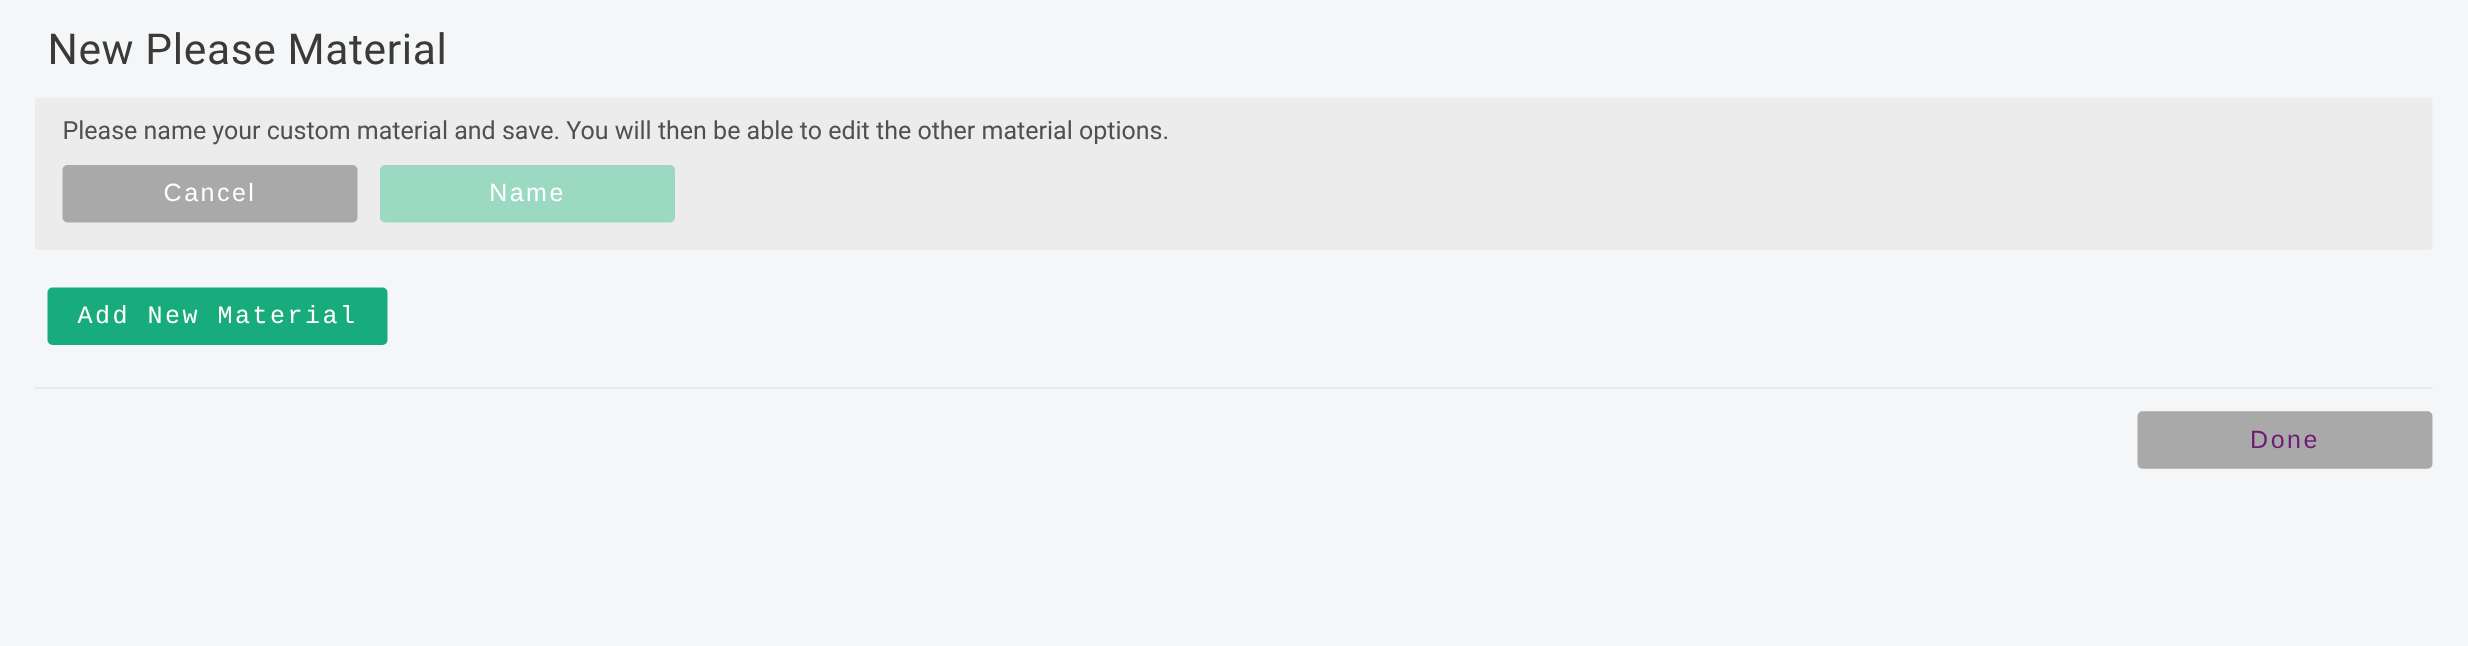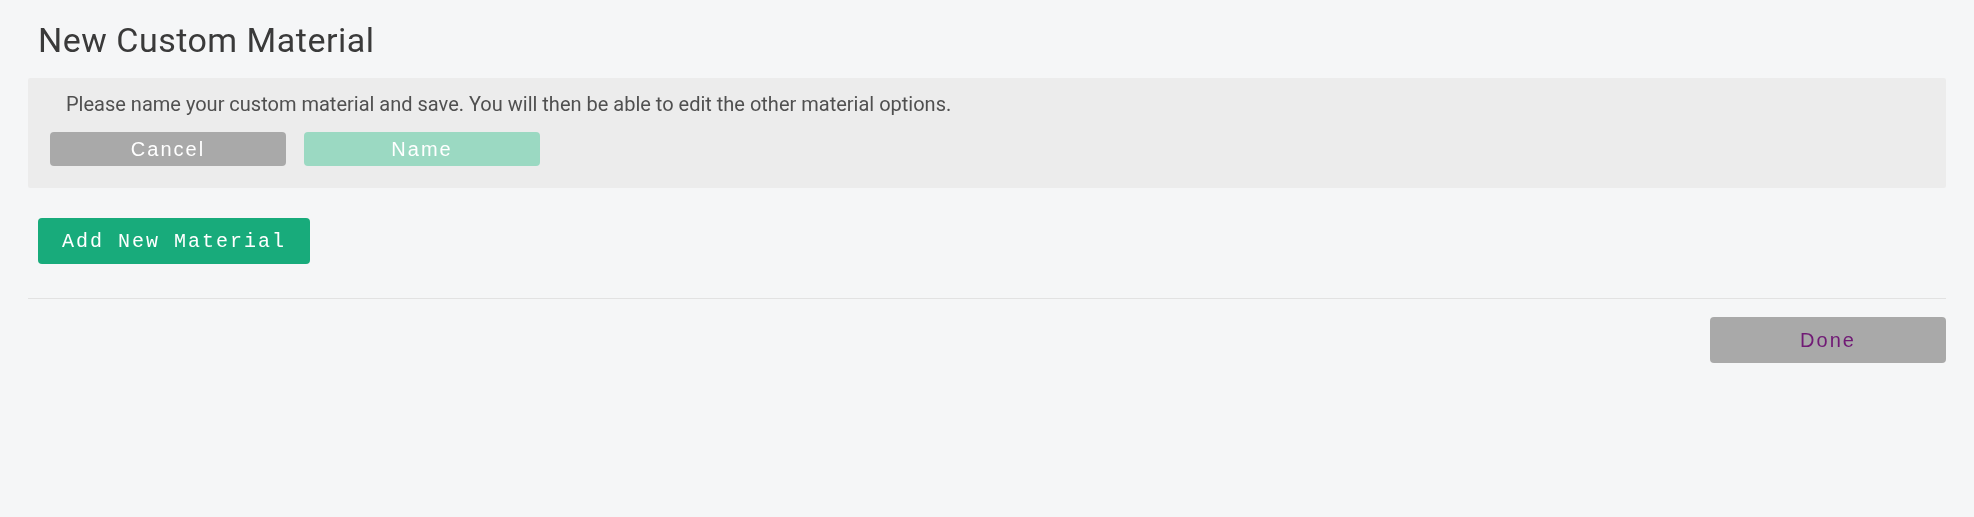--- a/index.html
+++ b/index.html
@@ -20,42 +20,41 @@
     .form-panel {
       background: #ececec;
       border-radius: 2px;
       padding: 14px 22px 22px 22px;
       margin-bottom: 30px;
     }
     .instructions {
       font-size: 20px;
       color: #505050;
       margin-bottom: 16px;
-      margin-left: 16px;
     }
     .form-row {
       display: flex;
       gap: 18px;
       align-items: stretch;
     }
     .name-input {
       flex: 1 1 auto;
       min-width: 0;
       height: 46px;
       border: 1px solid #d9d9d9;
       border-radius: 4px;
       padding: 0 18px;
       font-size: 20px;
       color: #3a3a3a;
       background: #ffffff;
       outline: none;
     }
     .name-input::placeholder { color: #9e9e9e; }
     .btn {
-      height: 34px;
+      height: 46px;
       min-width: 236px;
       border: none;
       border-radius: 4px;
       font-size: 20px;
       letter-spacing: 2px;
       color: #ffffff;
       cursor: pointer;
       display: inline-flex;
       align-items: center;
       justify-content: center;
@@ -102,21 +101,21 @@
       display: inline-flex;
       align-items: center;
       justify-content: center;
       padding: 0 24px;
     }
     .actions-area { margin-left: 10px; }
   </style>
 </head>
 <body>
 
-<h1 class="page-title">New Custom Material</h1>
+<h1 class="page-title">New Please Material</h1>
 
 <div class="form-panel">
 
   <p class="instructions">Please name your custom material and save. You will then be able to edit the other material options.</p>
 
   <div class="form-row">
 
 
     <button class="btn btn-cancel">Cancel</button>
 

